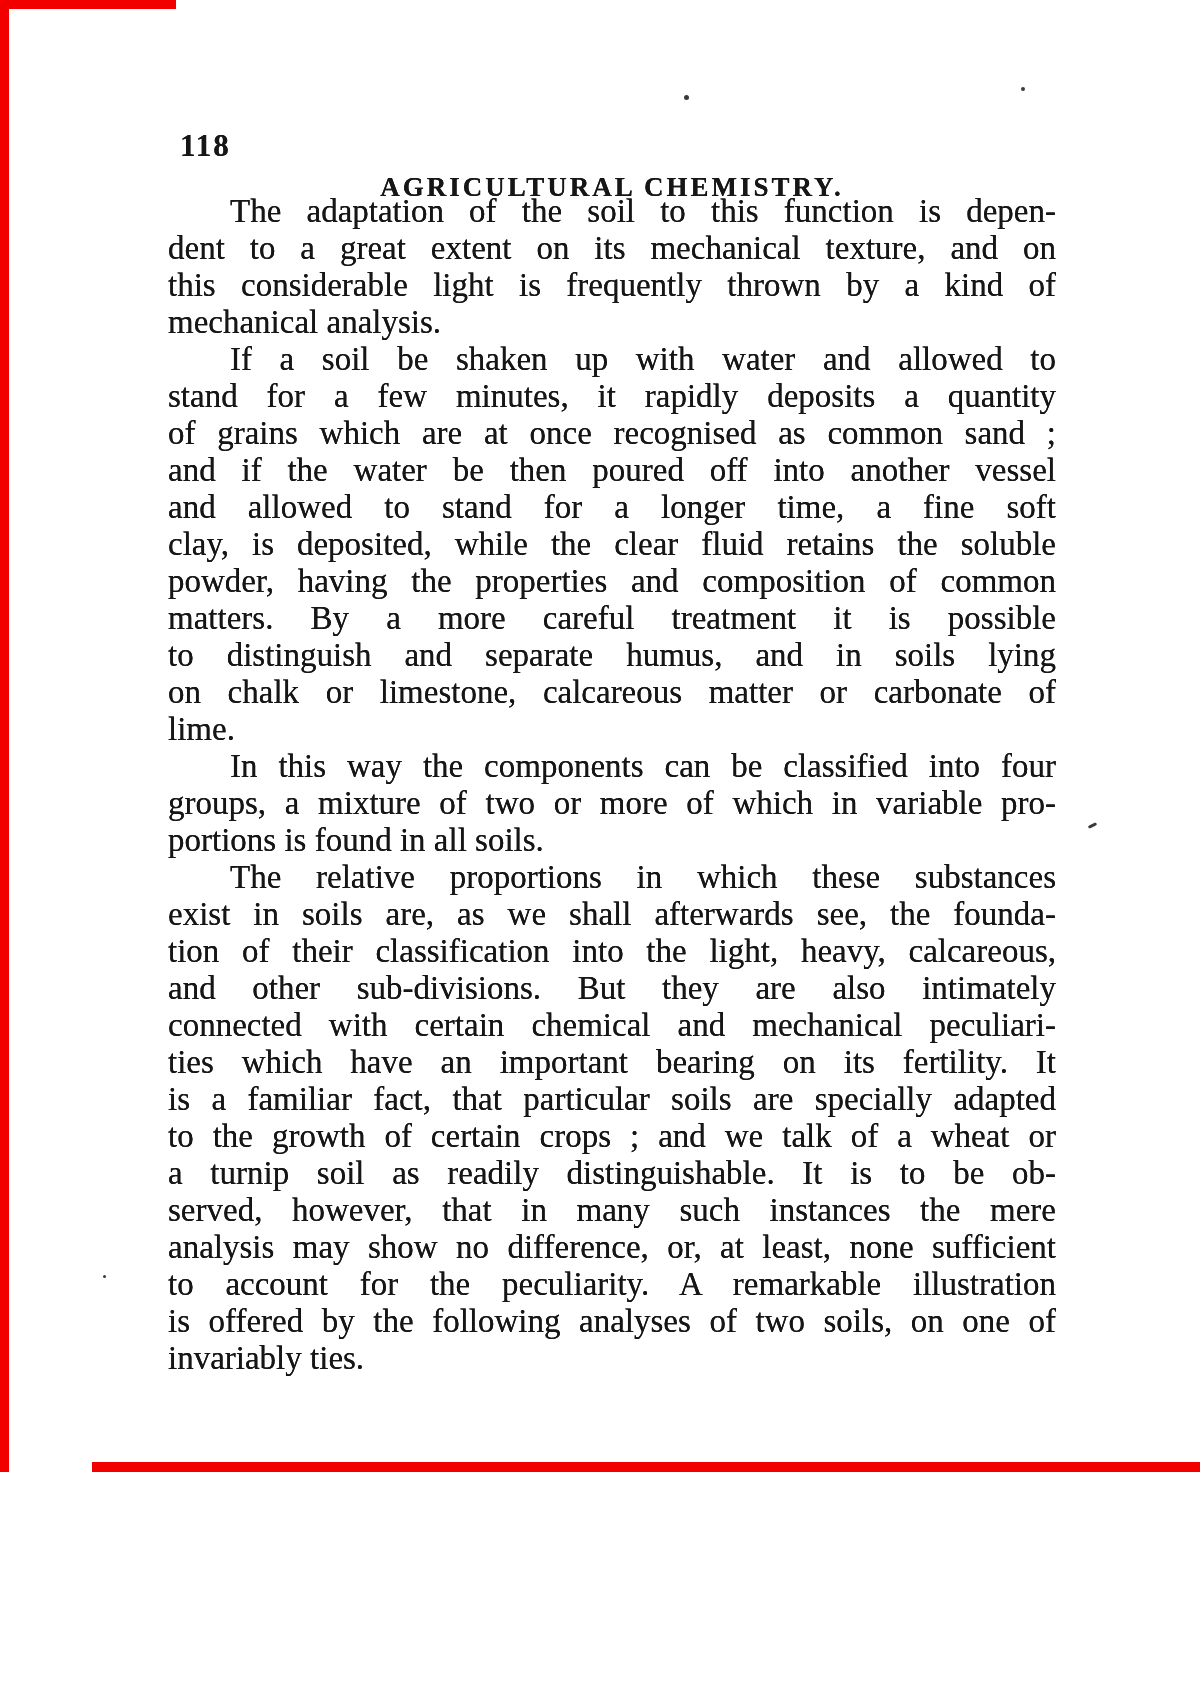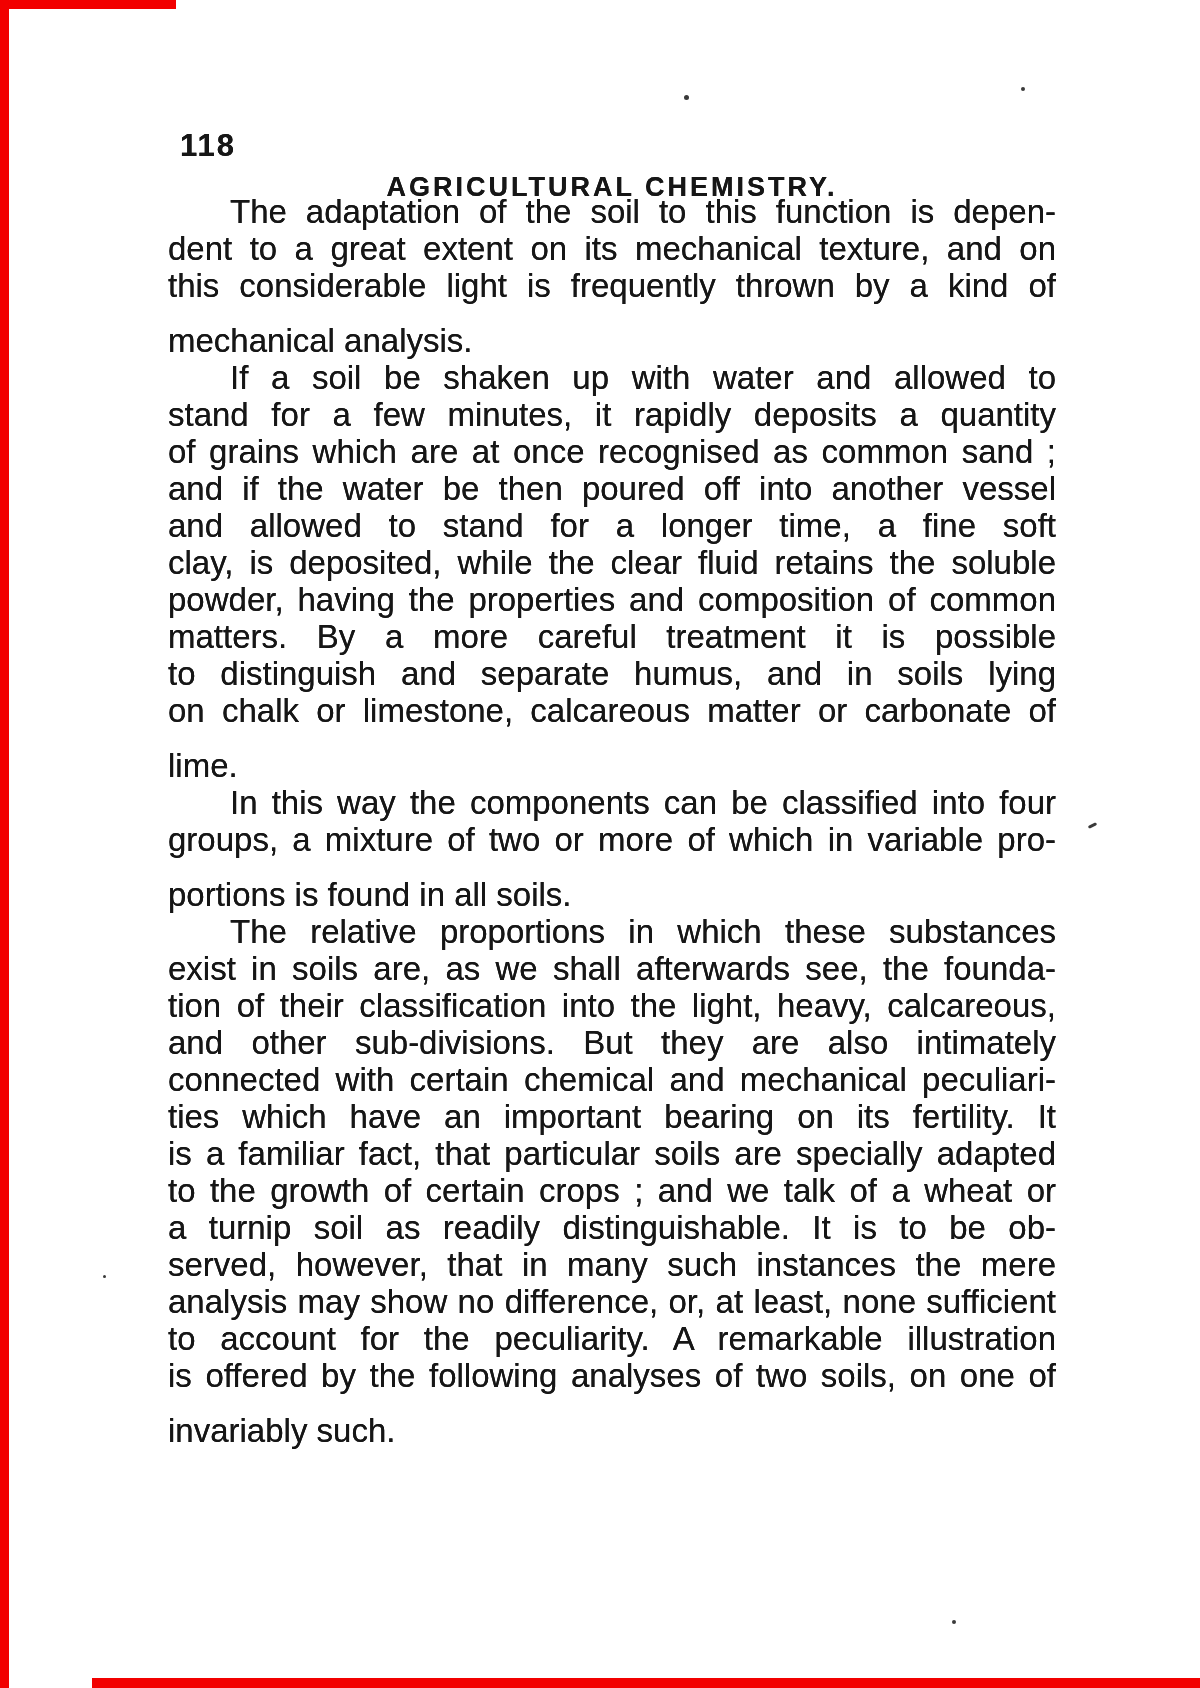--- a/index.html
+++ b/index.html
@@ -3,24 +3,24 @@
 <meta charset="utf-8">
 <style>
   html, body {
     margin: 0;
     padding: 0;
     background: #ffffff;
   }
   .page {
     position: relative;
     width: 1200px;
-    height: 1688px;
+    height: 1472px;
     background: var(--paper, #ffffff);
     overflow: hidden;
-    font-family: Liberation Sans, sans-serif;
+    font-family: Liberation Serif, serif;
     color: var(--ink, #161616);
   }
   
   .edge-mark { position: absolute; background: var(--edge, #f20000); }
   .edge-mark.left   { left: 0; top: 0; width: 9px; height: 1688px; }
   .edge-mark.top    { left: 0; top: 0; width: 176px; height: 9px; }
   .edge-mark.bottom { left: 92px; bottom: 0; width: 1108px; height: 10px; }
 
   
   .header-row {
@@ -60,21 +60,21 @@
   .body-text .line {
     font-size: 33px;
     line-height: 37px;
     height: 37px;
     white-space: normal;
     text-align: justify;
     text-align-last: justify;
     text-shadow: 0 0 0.6px currentColor;
   }
   .body-text .line.indent { text-indent: 62px; }
-  .body-text .line.last   { text-align-last: left; margin-top: 18px; }
+  .body-text .line.last   { text-align-last: left; }
 
   
   .speck {
     position: absolute;
     background: #3a3a3a;
     border-radius: 50%;
   }
 </style>
 </head>
 <body>
@@ -115,21 +115,21 @@
       <div class="line">and other sub-divisions. But they are also intimately</div>
       <div class="line">connected with certain chemical and mechanical peculiari-</div>
       <div class="line">ties which have an important bearing on its fertility. It</div>
       <div class="line">is a familiar fact, that particular soils are specially adapted</div>
       <div class="line">to the growth of certain crops ; and we talk of a wheat or</div>
       <div class="line">a turnip soil as readily distinguishable. It is to be ob-</div>
       <div class="line">served, however, that in many such instances the mere</div>
       <div class="line">analysis may show no difference, or, at least, none sufficient</div>
       <div class="line">to account for the peculiarity. A remarkable illustration</div>
       <div class="line">is offered by the following analyses of two soils, on one of</div>
-      <div class="line last">invariably such.</div>
+      <div class="line last">invariably ties.</div>
     </div>
 
   <div class="speck" style="left:684px; top:95px;  width:5px; height:5px;"></div>
   <div class="speck" style="left:1021px; top:87px; width:4px; height:4px;"></div>
   <div class="speck" style="left:1088px; top:824px; width:9px; height:3px; border-radius:2px; transform:rotate(-25deg);"></div>
   <div class="speck" style="left:952px; top:1620px; width:4px; height:4px;"></div>
   <div class="speck" style="left:103px; top:1275px; width:3px; height:3px;"></div>
 
 </div>
 

